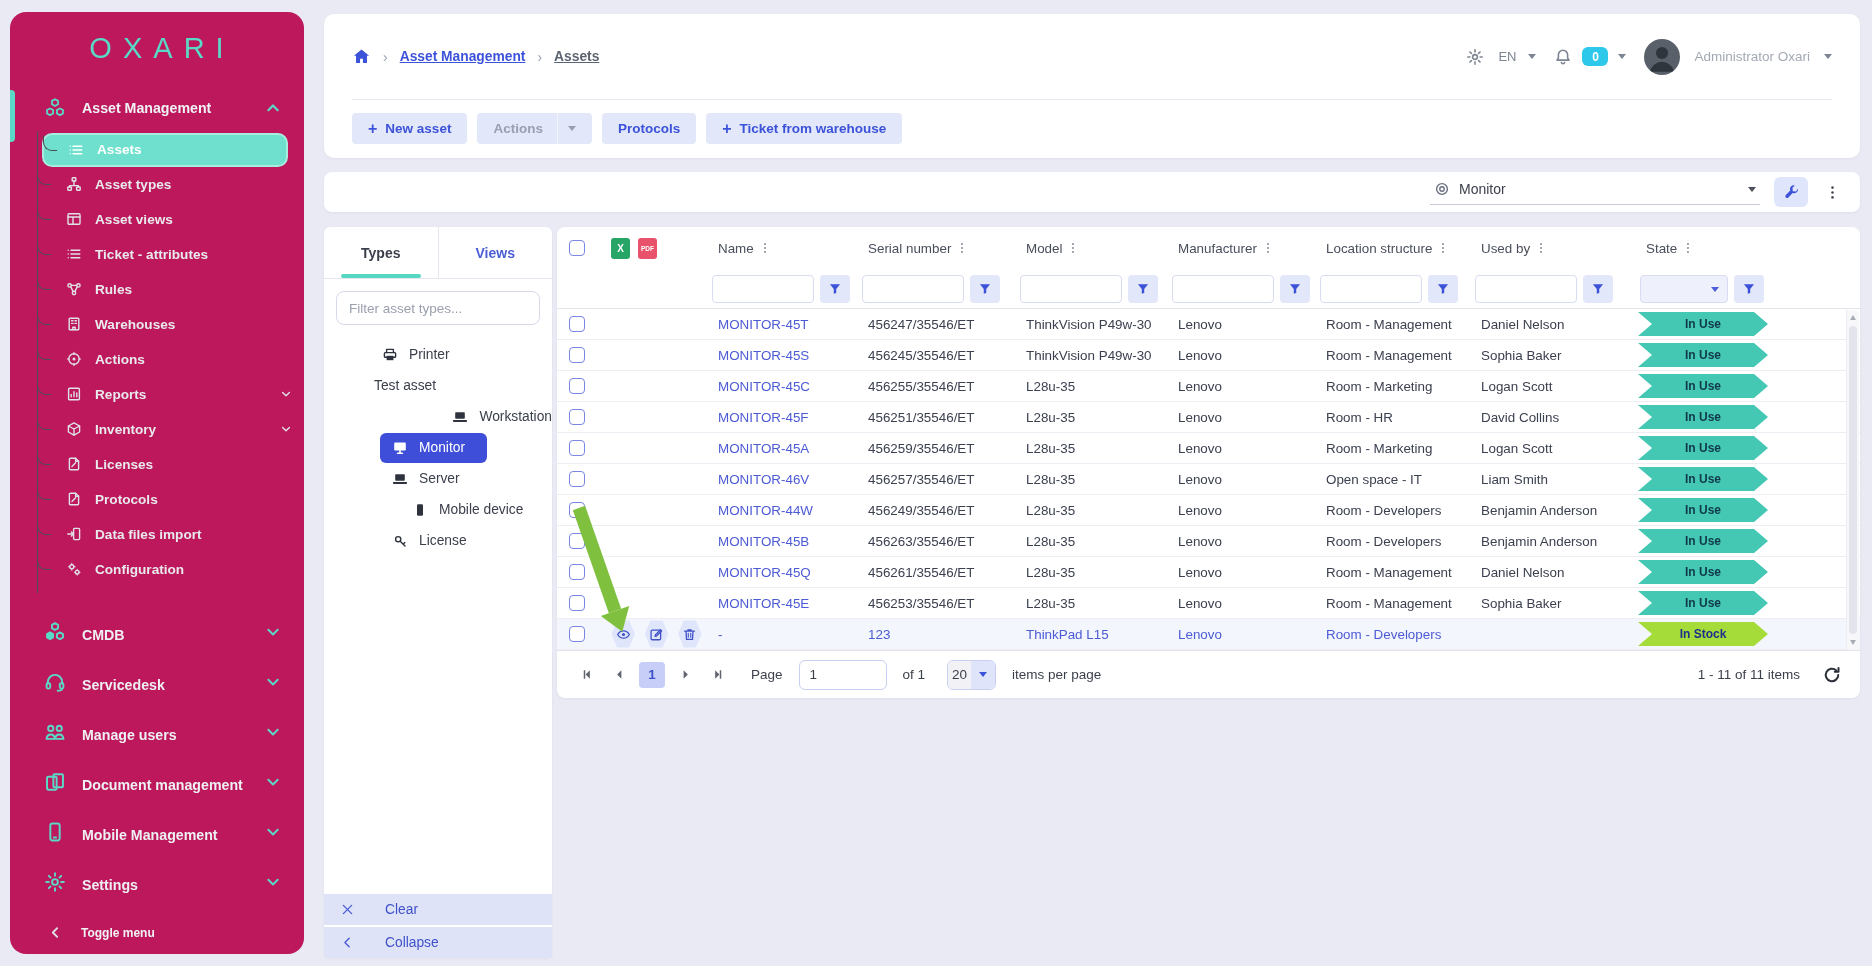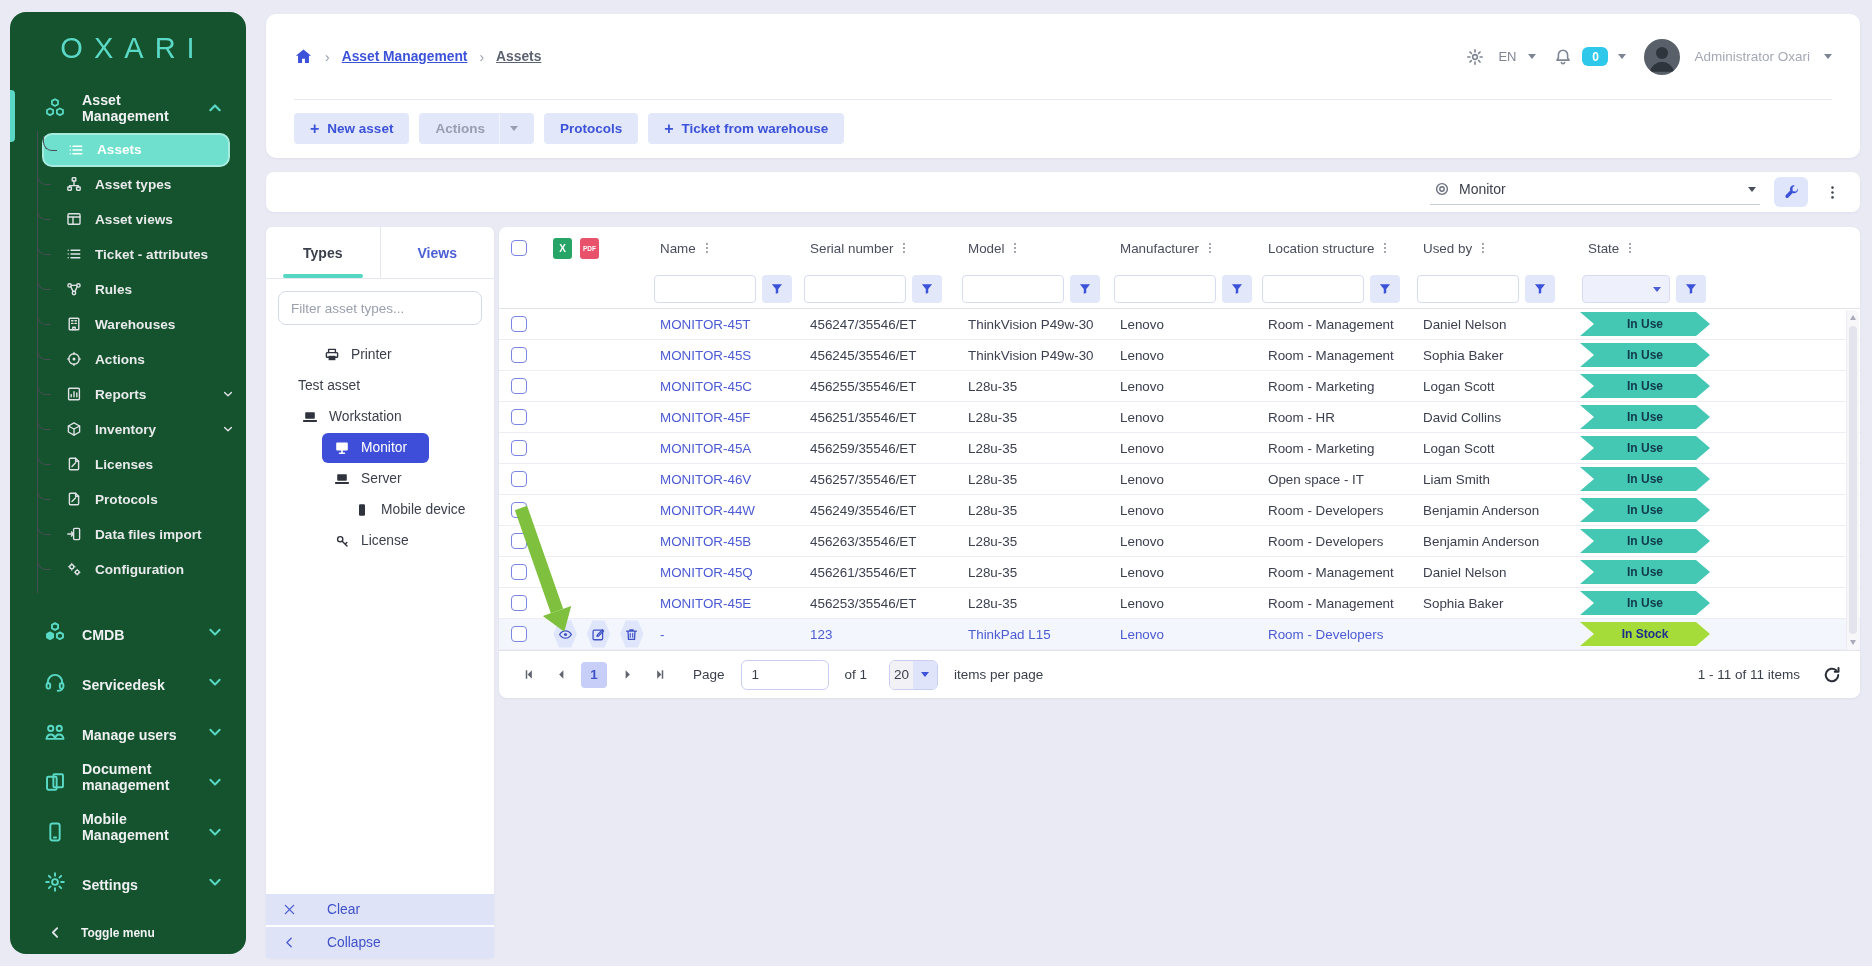--- a/index.html
+++ b/index.html
@@ -1,21 +1,21 @@
 <!DOCTYPE html>
 <html><head>
 <meta charset="utf-8">
 <style>
 *{box-sizing:border-box;margin:0;padding:0}
 html,body{width:1872px;height:966px;overflow:hidden}
 body{background:#e9eaf4;font-family:"Liberation Sans","DejaVu Sans",sans-serif;color:#3c4150;display:flex;font-size:13.5px}
 .ic{display:inline-flex;width:17px;height:17px;flex-shrink:0;align-items:center;justify-content:center}
 .ic svg{width:100%;height:100%}
 
-.sidebar{position:relative;width:236px;margin:12px 0 12px 10px;border-radius:16px;background:#14532d;flex-shrink:0;display:flex;flex-direction:column;overflow:hidden}
+.sidebar{position:relative;width:294px;margin:12px 0 12px 10px;border-radius:16px;background:#be185d;flex-shrink:0;display:flex;flex-direction:column;overflow:hidden}
 .logo-row{height:74px;display:flex;align-items:center;justify-content:center}
 .logo{color:#5ad9c6;font-size:29px;letter-spacing:.38em;font-weight:400;padding-left:10px}
 .group-head{position:relative;height:46px;display:flex;align-items:center;gap:16px;padding:0 20px 0 34px;color:#f0f2f4;font-weight:700;font-size:14.2px}
 .group-head .ic{width:22px;height:22px;color:#5ad9c6}
 .active-bar{position:absolute;left:0;top:78px;width:5px;height:52px;background:#5ad9c6;border-radius:0 4px 4px 0}
 .chev{margin-left:auto;color:#8a9097;width:13px;height:13px}
 .submenu{margin-left:27px;border-left:1px solid #494d54;padding:2px 10px 6px 0}
 .sub-item{position:relative;height:35px;display:flex;align-items:center;gap:13px;padding-left:28px;color:#e8eaec;font-weight:600;font-size:13.6px;cursor:pointer}
 .sub-item::before{content:'';position:absolute;left:-1px;top:calc(50% - 14px);width:13px;height:14px;border-left:1px solid #494d54;border-bottom:1px solid #494d54;border-bottom-left-radius:9px}
 .sub-item .ic{width:16px;height:16px;color:#dfe2e6}
@@ -488,24 +488,24 @@
           <div class="tree-item" style="padding-left: 58px;">
             <span class="ic">
               <svg viewBox="0 0 16 16" fill="none" stroke="currentColor" stroke-width="1.4" stroke-linecap="round" stroke-linejoin="round">
                 <path d="M4.6 5.6V2.4h6.8v3.2"></path>
                 <rect x="2.4" y="5.6" width="11.2" height="4.6" rx="0.8"></rect>
                 <rect x="4.6" y="8.8" width="6.8" height="4.4" fill="currentColor" stroke="none"></rect>
               </svg>
             </span>
             <span>Printer</span>
           </div>
-          <div class="tree-item" style="padding-left: 32px;">
+          <div class="tree-item" style="padding-left: 50px;">
             <span>Test asset</span>
           </div>
-          <div class="tree-item" style="padding-left: 36px;">
+          <div class="tree-item" style="padding-left: 68px; justify-content: flex-end;">
             <span class="ic">
               <svg viewBox="0 0 16 16" fill="none" stroke="currentColor" stroke-width="1.4" stroke-linecap="round" stroke-linejoin="round">
                 <rect x="3.2" y="3.2" width="9.6" height="6.6" rx="0.8" fill="currentColor" stroke="none"></rect>
                 <path d="M1.8 12h12.4" stroke-width="1.8"></path>
               </svg>
             </span>
             <span>Workstation</span>
           </div>
           <div class="tree-item sel" style="padding-left: 56px;">
             <div class="tree-pill">

